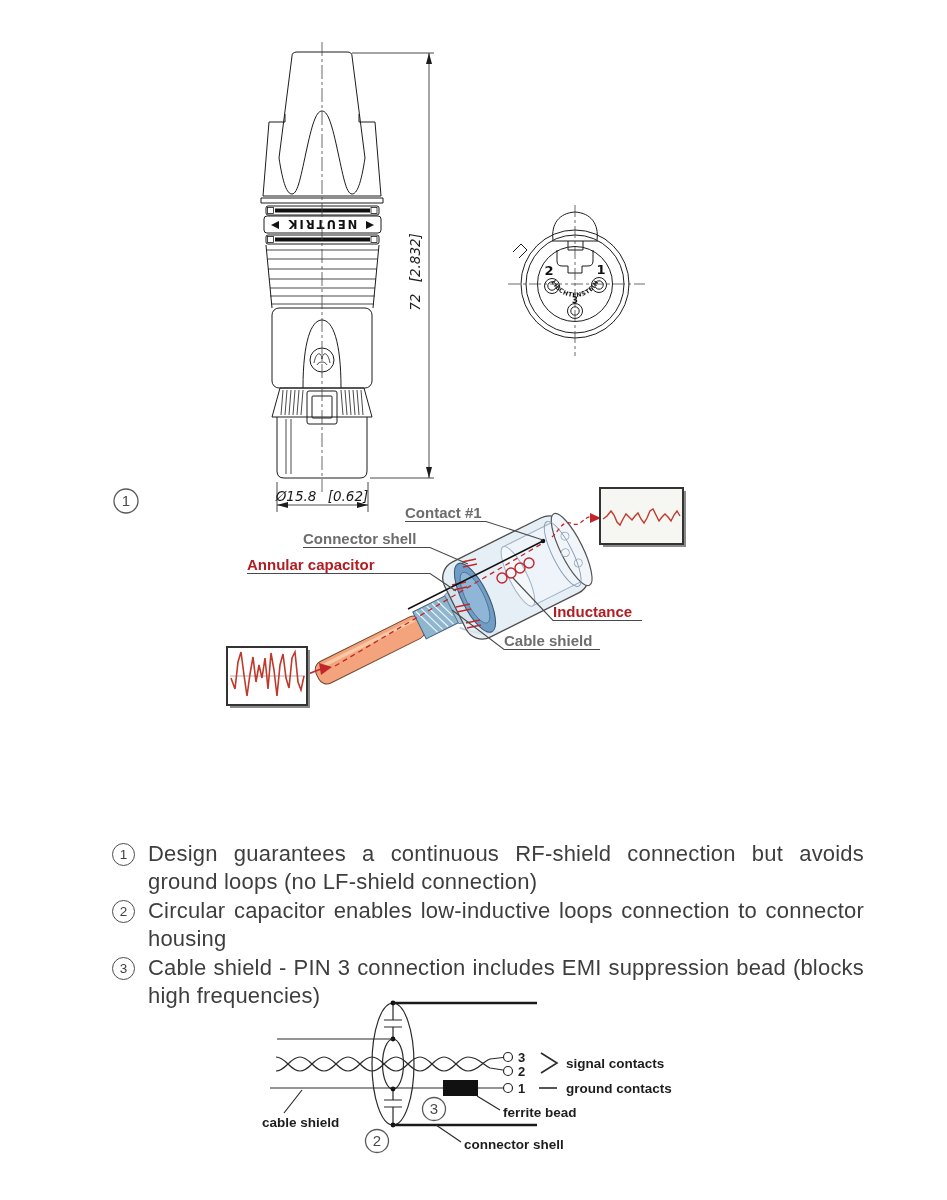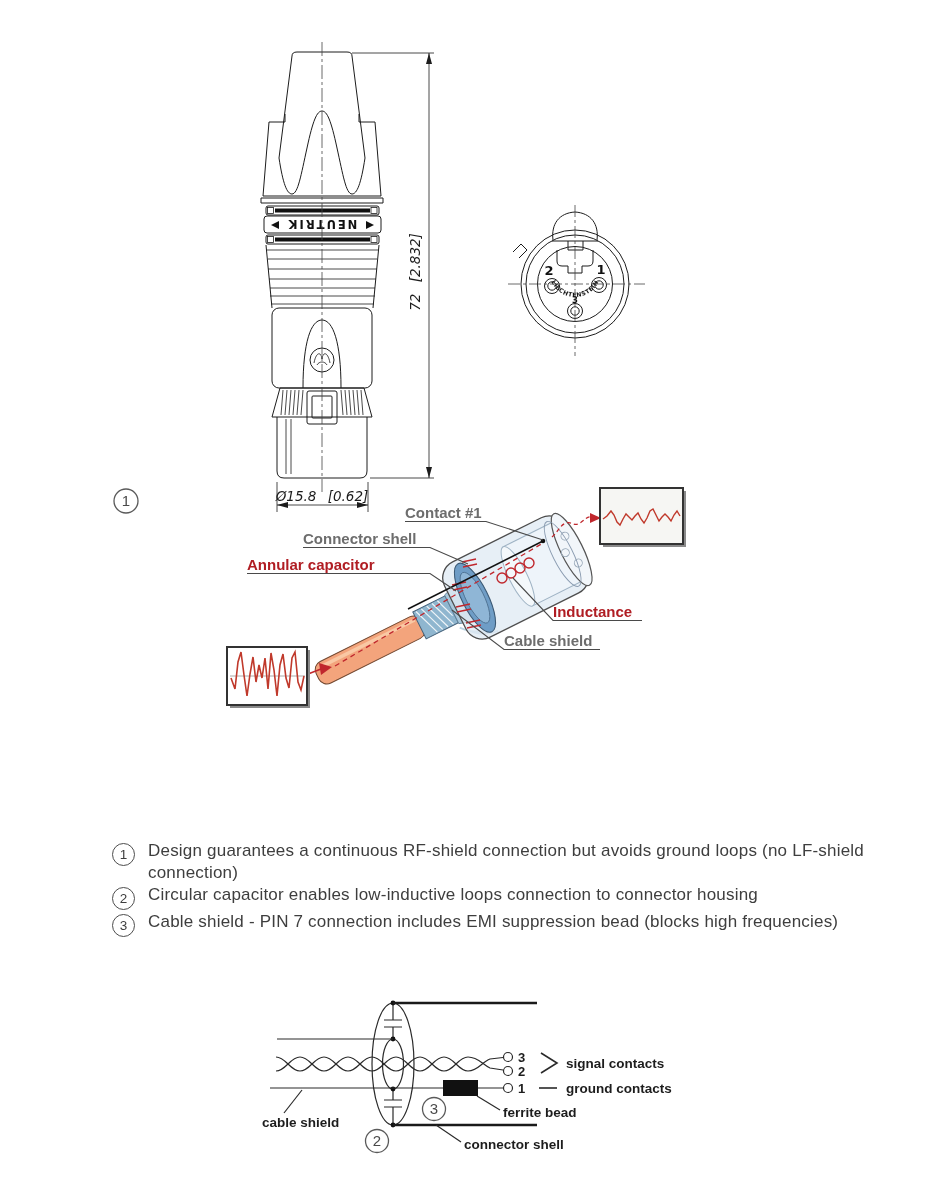--- a/index.html
+++ b/index.html
@@ -20,21 +20,21 @@
   .schlbl{font-weight:bold;font-size:13.5px;fill:#1d1d1d;}
   .schnum{font-weight:bold;font-size:13px;fill:#1d1d1d;}
   .schline{stroke:#2a2a2a;stroke-width:1.2;fill:none;}
   .schheavy{stroke:#1a1a1a;stroke-width:2.4;fill:none;}
   .leader{stroke:#4a4a4a;stroke-width:1.1;fill:none;}
   .notes{position:absolute;left:112px;top:840px;width:752px;color:#3e3e3e;}
   .note{display:flex;align-items:flex-start;margin-bottom:1px;}
   .note-num{flex:0 0 auto;width:21px;height:21px;border:1.6px solid #4d4d4d;border-radius:50%;
             display:flex;align-items:center;justify-content:center;font-size:13.5px;color:#3e3e3e;
             margin-top:3px;margin-right:13px;}
-  .note-text{flex:1;font-size:17px;line-height:1.27;text-align:justify;letter-spacing:.2px;}
+  .note-text{flex:1;font-size:22px;line-height:1.27;text-align:justify;letter-spacing:.2px;}
 </style>
 </head>
 <body>
 
 <div class="page">
 
 <svg width="947" height="545" viewBox="0 0 947 545">
 
   <g>
 
@@ -207,21 +207,21 @@
   <div class="note">
     <span class="note-num">1</span>
     <span class="note-text">Design guarantees a continuous RF-shield connection but avoids ground loops (no LF-shield connection)</span>
   </div>
   <div class="note">
     <span class="note-num">2</span>
     <span class="note-text">Circular capacitor enables low-inductive loops connection to connector housing</span>
   </div>
   <div class="note">
     <span class="note-num">3</span>
-    <span class="note-text">Cable shield - PIN 7 connection includes EMI suppression bead (blocks high frequencies)</span>
+    <span class="note-text">Cable shield - PIN 3 connection includes EMI suppression bead (blocks high frequencies)</span>
   </div>
 </div>
 
 <svg width="947" height="200" viewBox="0 0 947 200" style="top:985px;">
   <g transform="translate(0,-985)">
 
     <ellipse class="schline" cx="393" cy="1064" rx="21" ry="61"></ellipse>
     <ellipse class="schline" cx="393" cy="1064" rx="10.5" ry="25"></ellipse>
 
     <path class="schline" d="M384,1020 L402,1020 M384,1027 L402,1027 M393,1003 L393,1020 M393,1027 L393,1039"></path>

